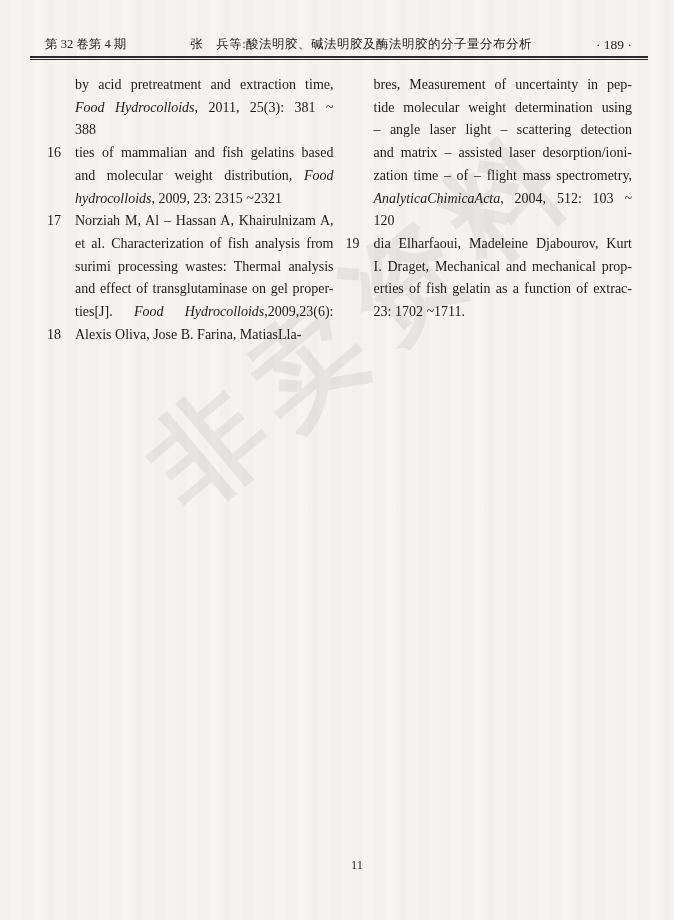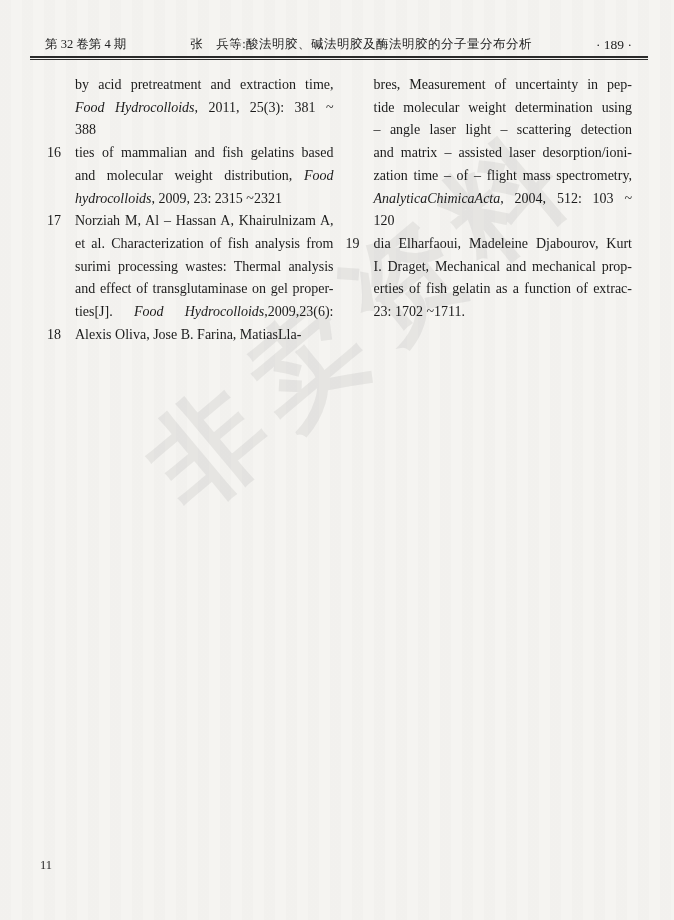--- a/index.html
+++ b/index.html
@@ -60,21 +60,21 @@
   .col { flex: 1; min-width: 0; }
   .entry { display: flex; font-size: 14px; line-height: 22.7px; }
   .num { width: 28px; flex: none; }
   .ebody { flex: 1; min-width: 0; }
   .line { text-align: justify; white-space: nowrap; }
   .line.jl { text-align-last: justify; }
   .it { font-style: italic; }
   .footer {
     position: absolute;
     top: 858px; left: 0; right: 0;
-    text-align: left;
+    text-align: center;
     font-size: 12.5px;
     color: #2a2a2a;
     padding-left: 40px;
   }
 </style>
 </head>
 <body>
 
 <div class="page">
 

